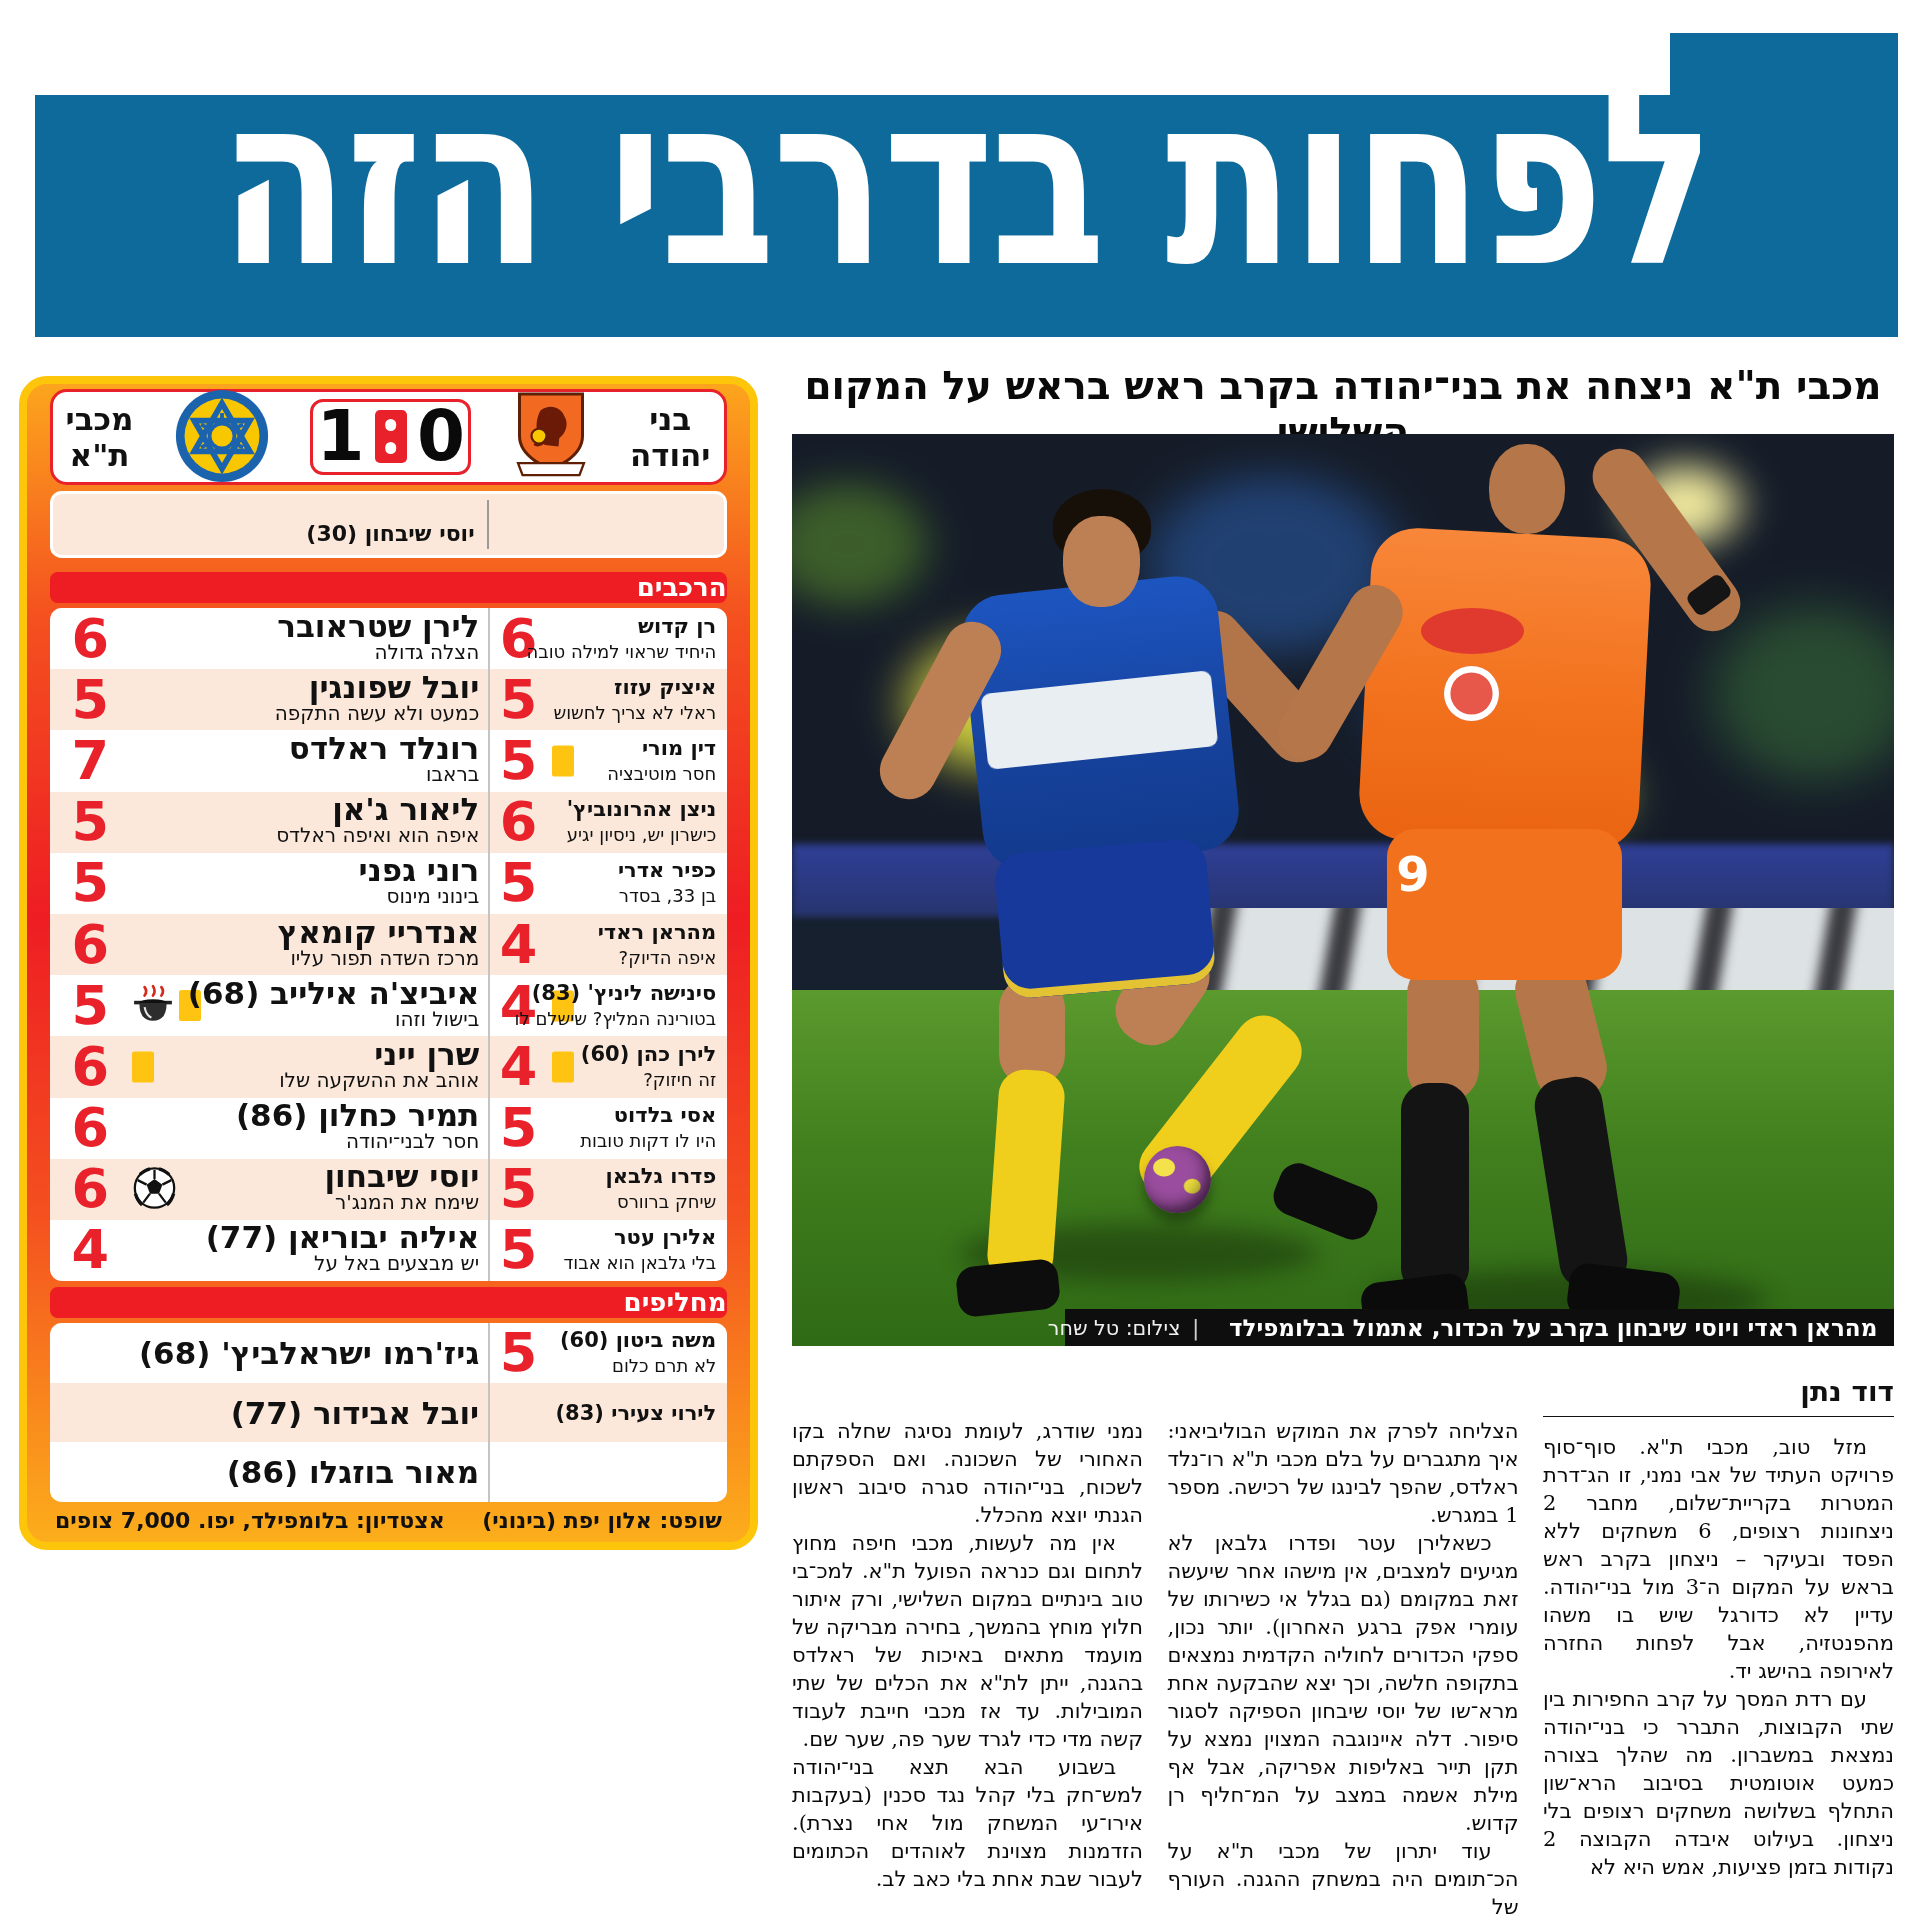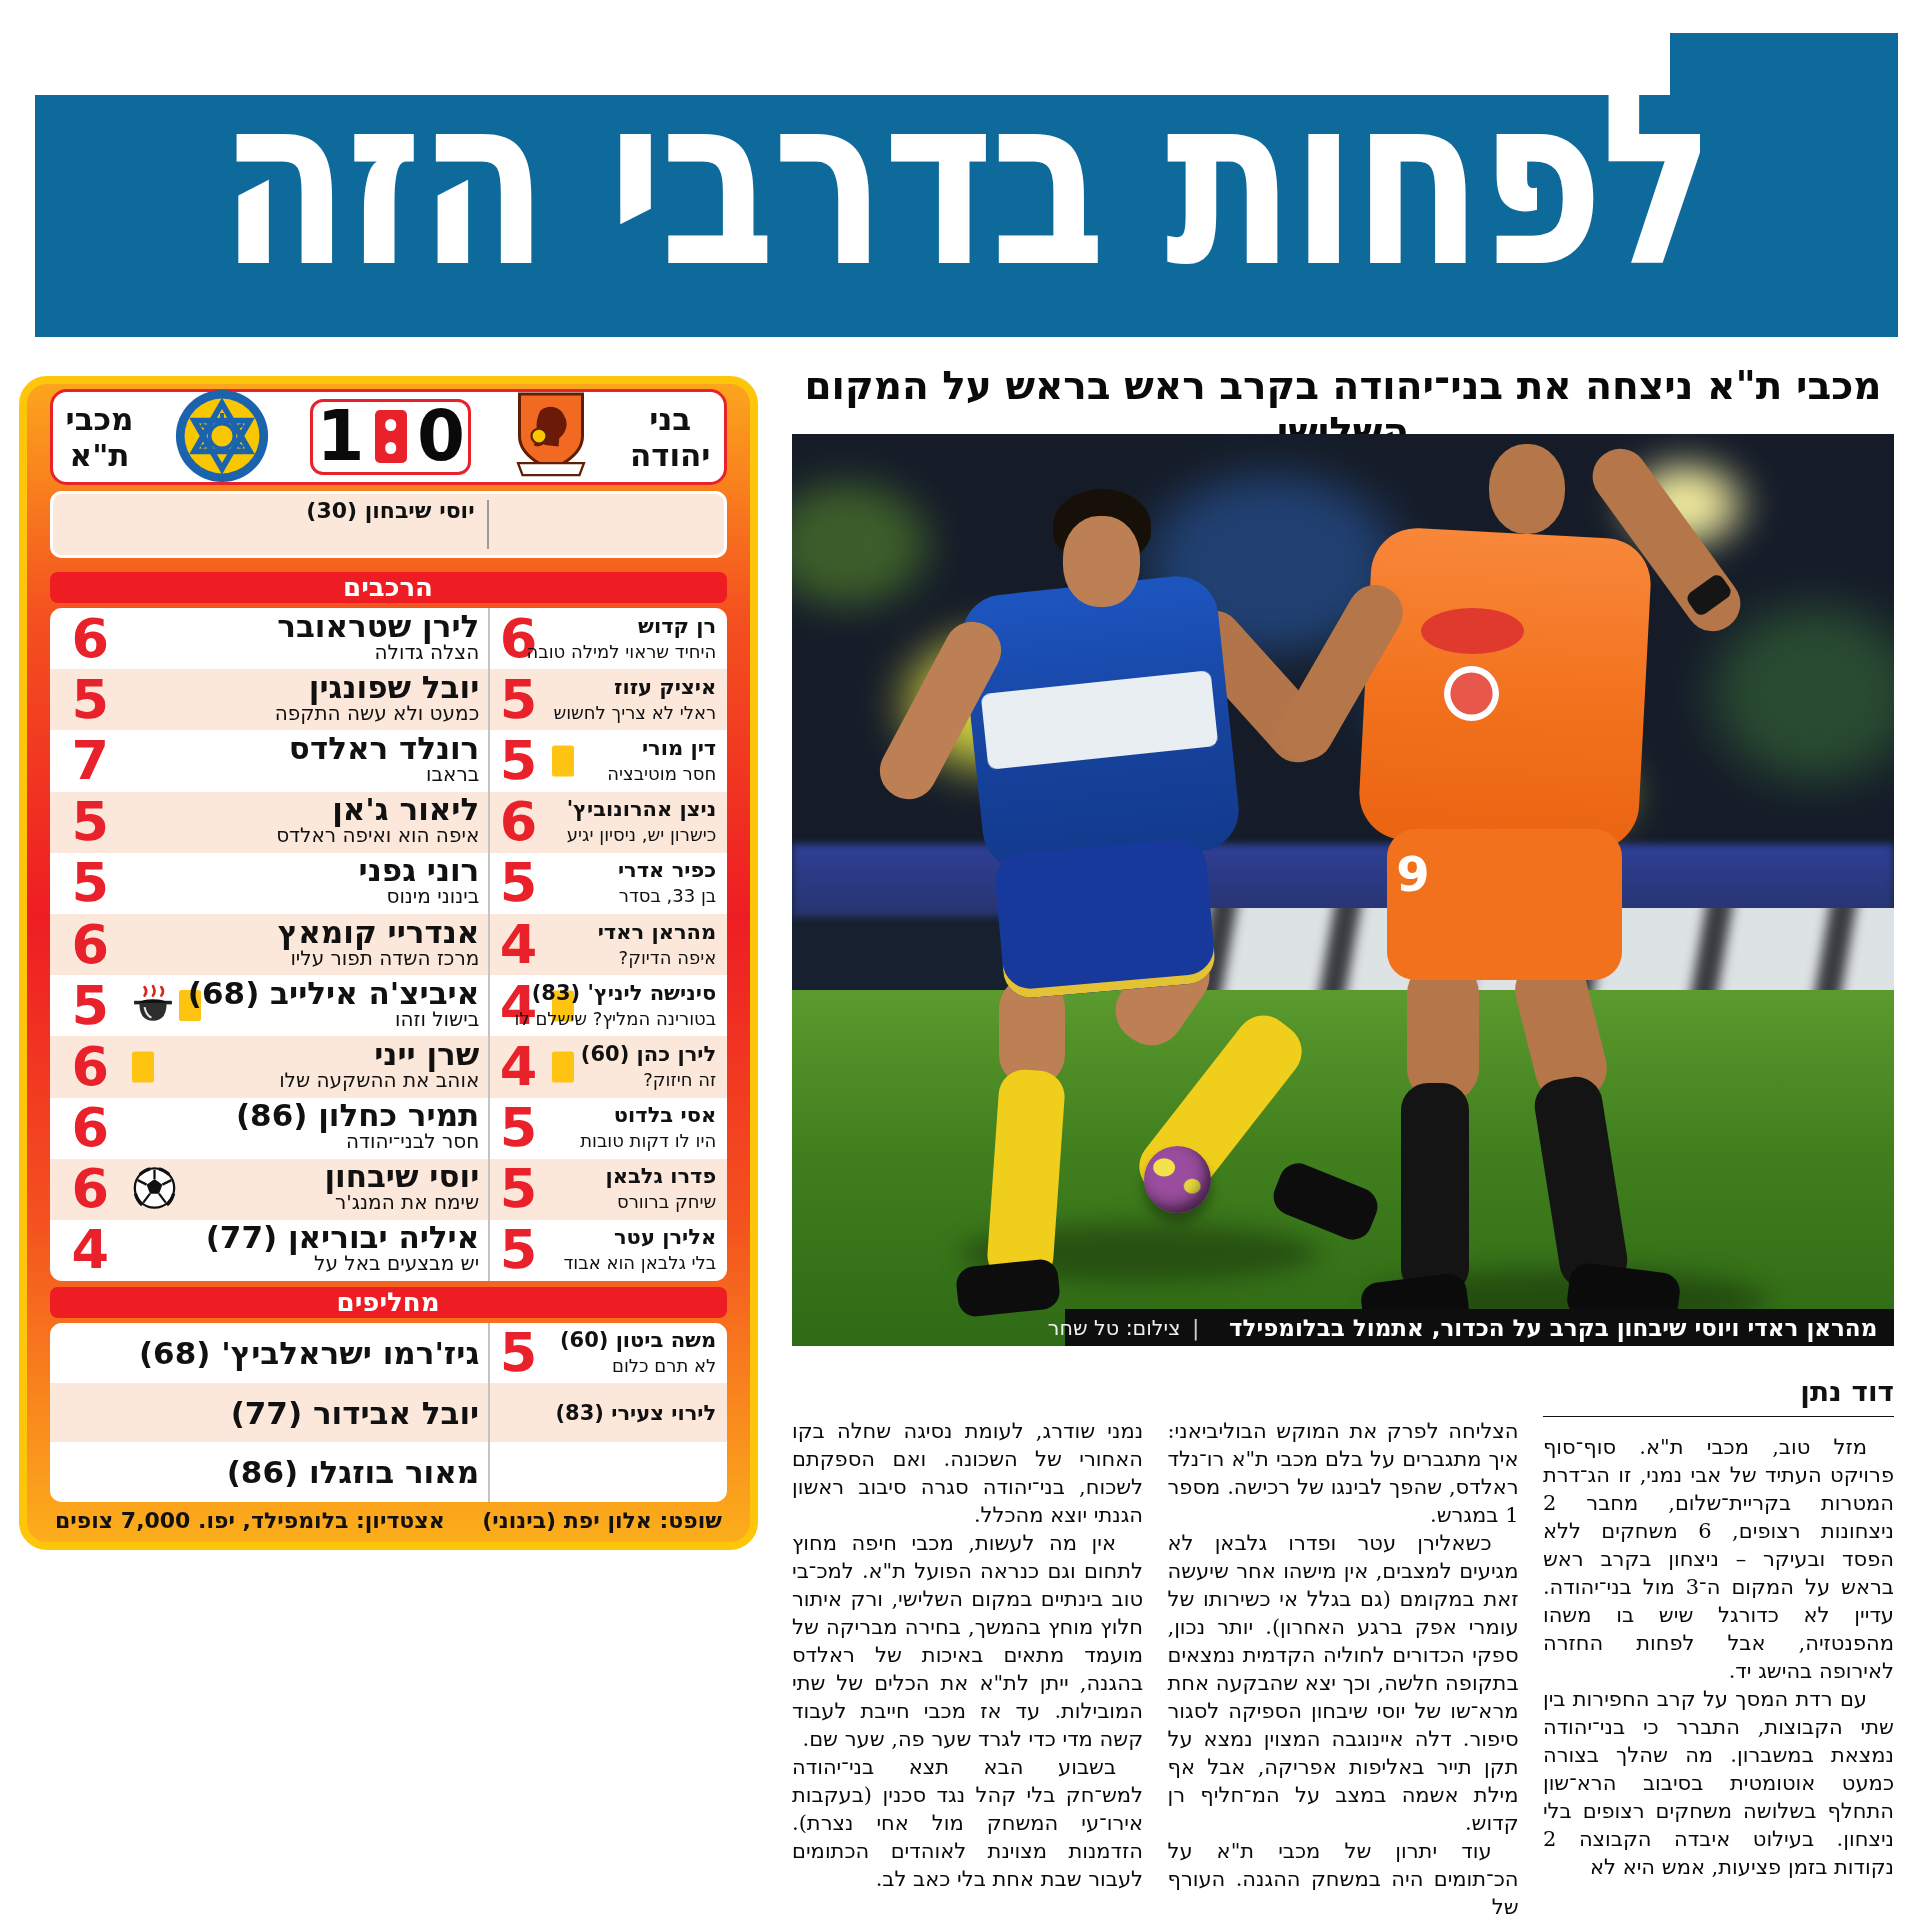--- a/index.html
+++ b/index.html
@@ -29,24 +29,24 @@
     display:flex;direction:ltr;align-items:center;justify-content:center;gap:10.3px;}
   .scoredigit{font-weight:bold;font-size:69px;line-height:1;color:#0a0a0a;font-family:"DejaVu Sans",sans-serif;}
   .colon{position:relative;width:32px;height:53px;background:#e8212a;border-radius:5.1px;}
   .colon::before,.colon::after{content:"";position:absolute;left:50%;transform:translateX(-50%);
     width:11.6px;height:11.6px;border-radius:50%;background:#fff;}
   .colon::before{top:9px;} .colon::after{bottom:9px;}
 
   .scorer-row{position:absolute;left:22.5px;top:107px;width:677px;height:67px;box-sizing:border-box;
     background:#fbe8da;border:3.2px solid #fff;border-radius:11.6px;}
   .scorer-div{position:absolute;right:35%;top:6.4px;bottom:6.4px;width:1.9px;background:#9a9a9a;}
-  .scorer-txt{position:absolute;right:calc(35% + 14px);top:4px;font-weight:bold;font-size:22px;color:#111;}
+  .scorer-txt{position:absolute;right:calc(35% + 14px);top:27px;font-weight:bold;font-size:22px;color:#111;}
 
   .band{position:absolute;left:22.5px;width:677px;height:31px;background:#ee1d23;border-radius:7.7px;
-    color:#fff;font-weight:bold;font-size:26px;line-height:31px;text-align:center;}
+    color:#fff;font-weight:bold;font-size:26px;line-height:31px;}
   .band-lineups{top:188px;}
   .band-subs{top:903px;}
 
   .lineups-box{position:absolute;left:22.5px;top:224px;width:677px;height:673px;background:#fff;
     border-radius:11.6px;overflow:hidden;display:flex;flex-direction:column;}
   .subs-box{position:absolute;left:22.5px;top:939px;width:677px;height:179px;background:#fff;
     border-radius:11.6px;overflow:hidden;display:flex;flex-direction:column;}
   .vdiv{position:absolute;right:35%;top:0;bottom:0;width:1.3px;background:#c4c4c4;z-index:5;}
   .lrow{flex:1 1 auto;display:flex;position:relative;}
   .lrow.alt{background:#fbe8da;}

